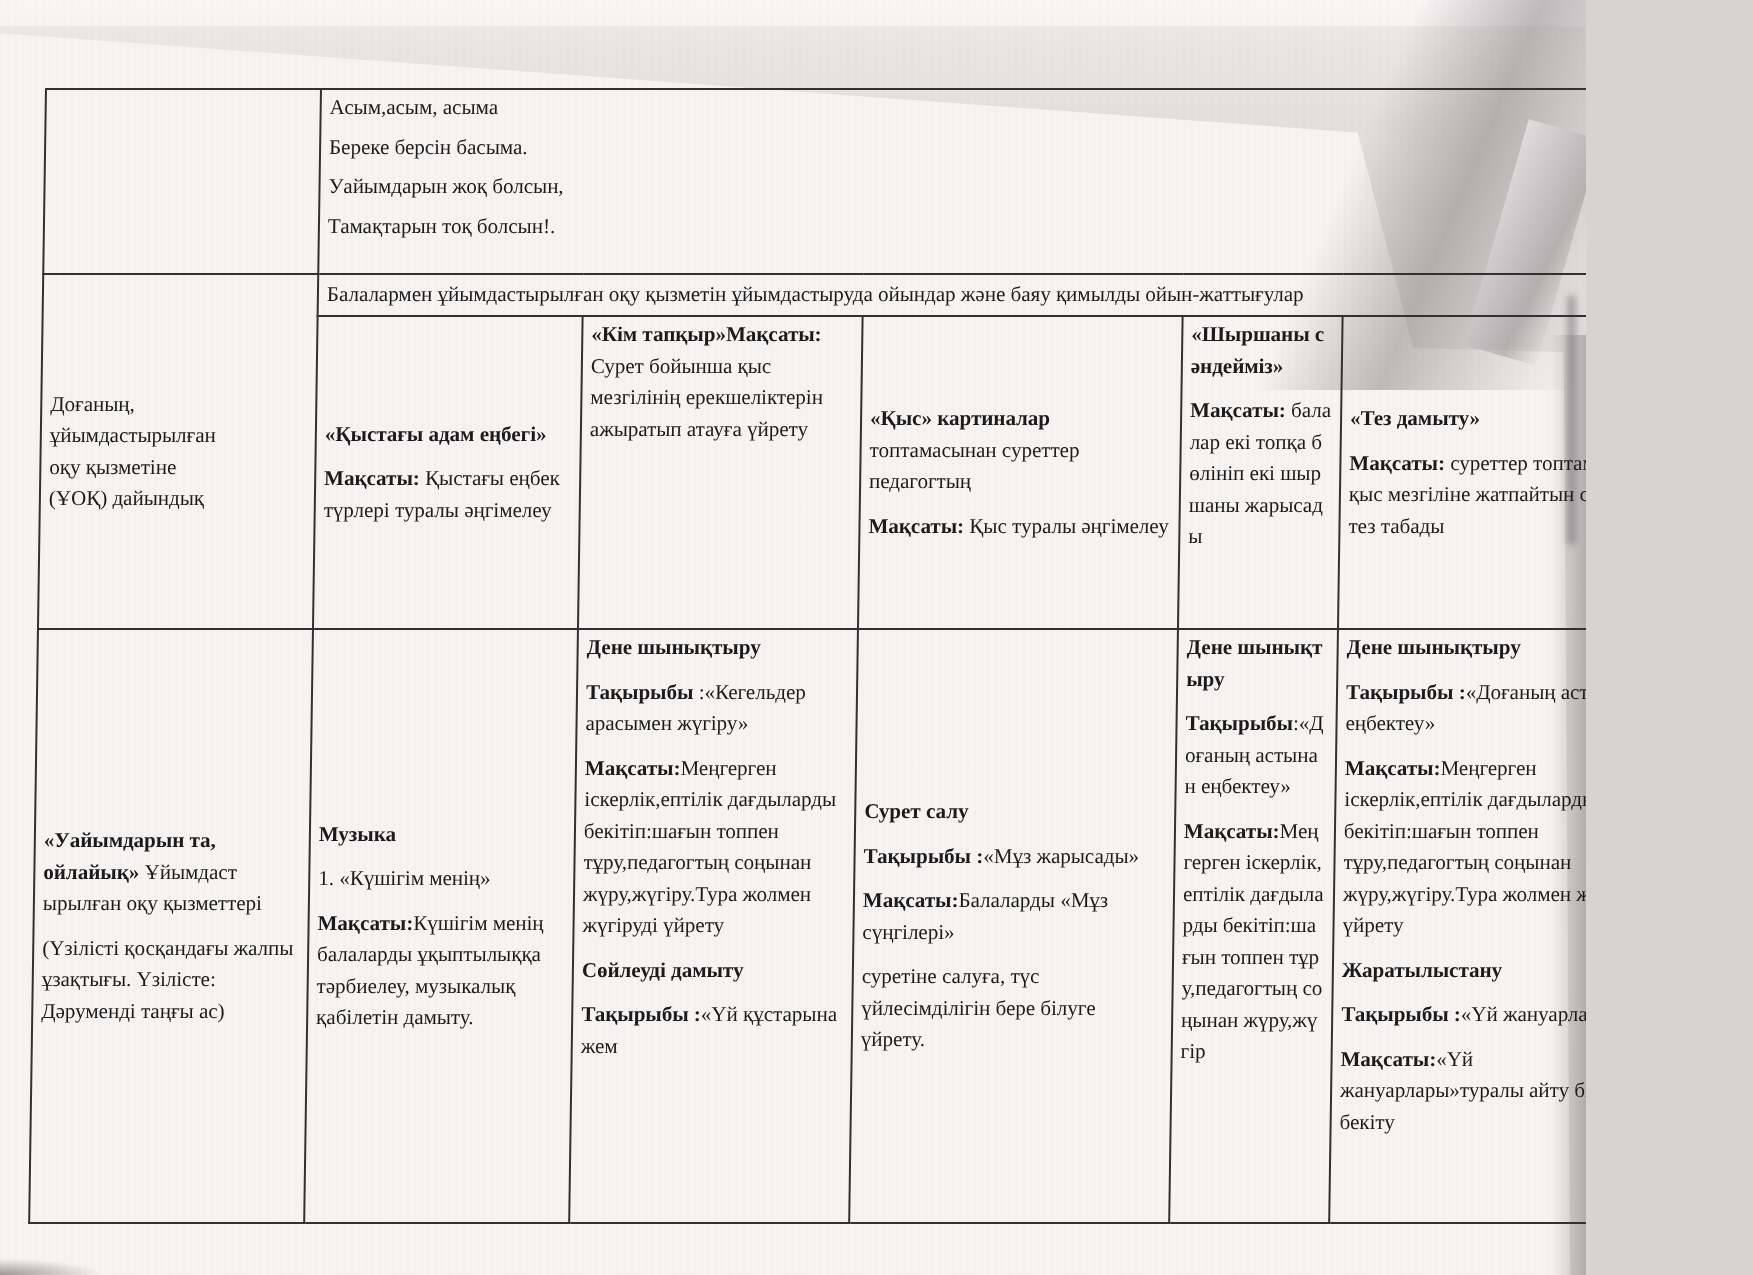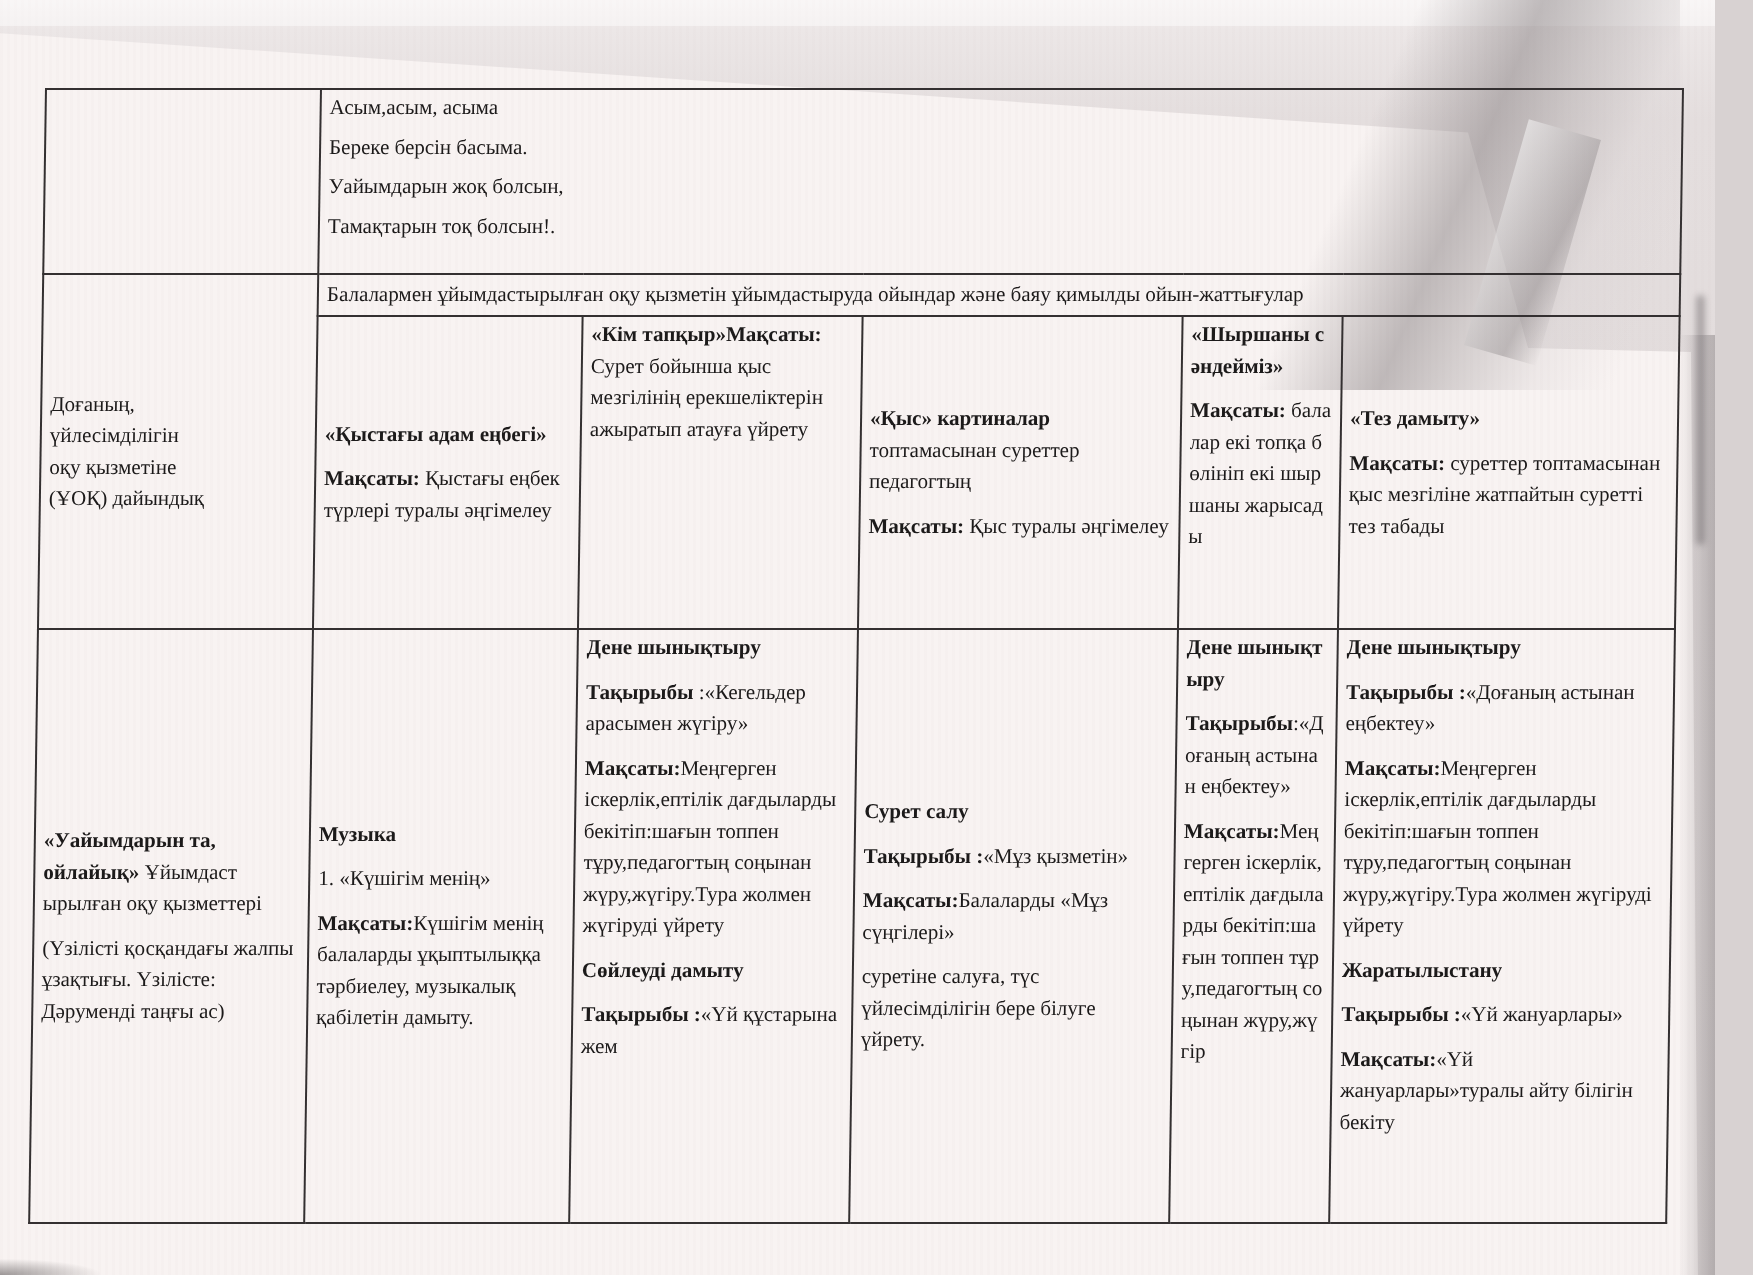--- a/index.html
+++ b/index.html
@@ -1,17 +1,17 @@
 <!DOCTYPE html>
 <html><head>
 <meta charset="utf-8">
 <style>
   html,body{margin:0;padding:0;}
   body{width:1753px;height:1275px;overflow:hidden;background:#d8d2d2;}
-  .scene{position:relative;width:1715px;height:1275px;overflow:hidden;
+  .scene{position:relative;width:1586px;height:1275px;overflow:hidden;
          background:linear-gradient(180deg,#f4efef 0px,#ece7e7 30px,#e4dede 120px,#ddd7d7 100%);}
   
   .paper{position:absolute;inset:0;background:#f8f3f2;
          clip-path:polygon(0 2.6%,85.6% 10.4%,89.1% 27.3%,98.6% 27.6%,99% 100%,0 100%);}
   .paper-grain{position:absolute;inset:0;pointer-events:none;
          background:repeating-linear-gradient(90deg,rgba(210,195,195,.06) 0 3px,rgba(255,255,255,0) 3px 7px);}
   .fold-band{position:absolute;left:1160px;top:0;width:520px;height:390px;pointer-events:none;
          background:linear-gradient(113deg,rgba(0,0,0,0) 38%,rgba(134,127,129,.50) 56%,rgba(173,167,168,.46) 66%,rgba(216,210,211,.32) 78%,rgba(0,0,0,0) 90%);}
   .fold-crease{position:absolute;left:1495px;top:125px;width:75px;height:235px;pointer-events:none;
          background:linear-gradient(100deg,rgba(255,255,255,.5),rgba(120,114,116,.35) 70%,rgba(0,0,0,0));transform:rotate(16deg);}
@@ -67,21 +67,21 @@
         <p>Асым,асым, асыма</p>
         <p>Береке берсін басыма.</p>
         <p>Уайымдарын жоқ болсын,</p>
         <p>Тамақтарын тоқ болсын!.</p>
       </td>
     </tr>
 
     <tr style="height:42px;">
       <td rowspan="2">
         <div>Доғаның,</div>
-        <div>үйлесімділігін</div>
+        <div>ұйымдастырылған</div>
         <div>оқу  қызметіне</div>
         <div>(ҰОҚ)  дайындық</div>
       </td>
       <td colspan="5">Балалармен ұйымдастырылған оқу қызметін ұйымдастыруда ойындар және баяу қимылды ойын-жаттығулар</td>
     </tr>
 
     <tr style="height:313px;">
       <td>
         <p><strong>«Қыстағы адам еңбегі»</strong></p>
         <p><strong>Мақсаты:</strong><span> Қыстағы еңбек түрлері туралы әңгімелеу</span></p>
@@ -119,21 +119,21 @@
         <div class="clip-tall">
           <p><strong>Дене шынықтыру</strong></p>
           <p><strong>Тақырыбы</strong><span> :«Кегельдер арасымен жүгіру»</span></p>
           <p><strong>Мақсаты:</strong><span>Меңгерген іскерлік,ептілік дағдыларды бекітіп:шағын топпен тұру,педагогтың соңынан жүру,жүгіру.Тура жолмен жүгіруді үйрету</span></p>
           <p><strong>Сөйлеуді дамыту</strong></p>
           <p><strong>Тақырыбы :</strong><span>«Үй құстарына жем</span></p>
         </div>
       </td>
       <td>
         <p><strong>Сурет салу</strong></p>
-        <p><strong>Тақырыбы :</strong><span>«Мұз қызметін»</span></p>
+        <p><strong>Тақырыбы :</strong><span>«Мұз жарысады»</span></p>
         <p><strong>Мақсаты:</strong><span>Балаларды «Мұз сүңгілері»</span></p>
         <p> суретіне салуға, түс үйлесімділігін бере білуге үйрету.</p>
       </td>
       <td class="narrow v-top">
         <div class="clip-tall">
           <p><strong>Дене шынықтыру</strong></p>
           <p><strong>Тақырыбы</strong><span>:«Доғаның астынан еңбектеу»</span></p>
           <p><strong>Мақсаты:</strong><span>Меңгерген іскерлік,ептілік дағдыларды бекітіп:шағын топпен тұру,педагогтың соңынан жүру,жүгір</span></p>
         </div>
       </td>

